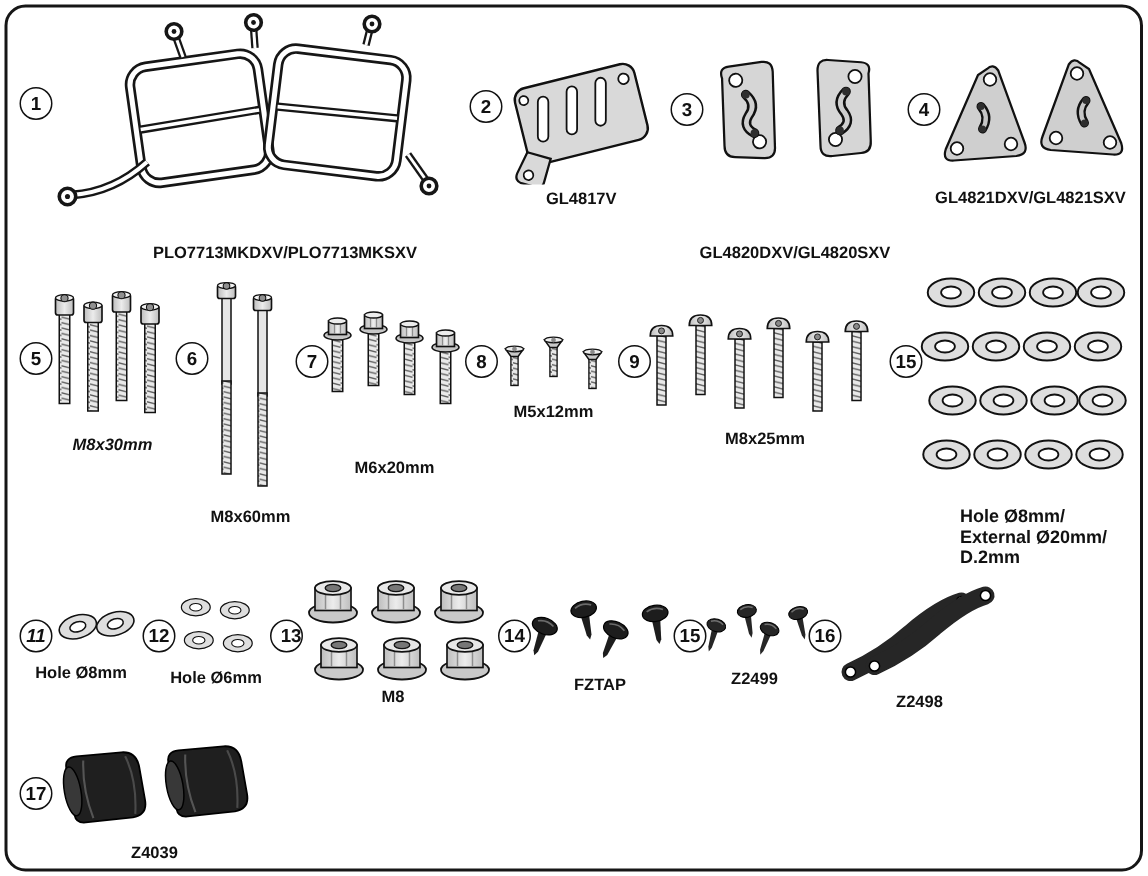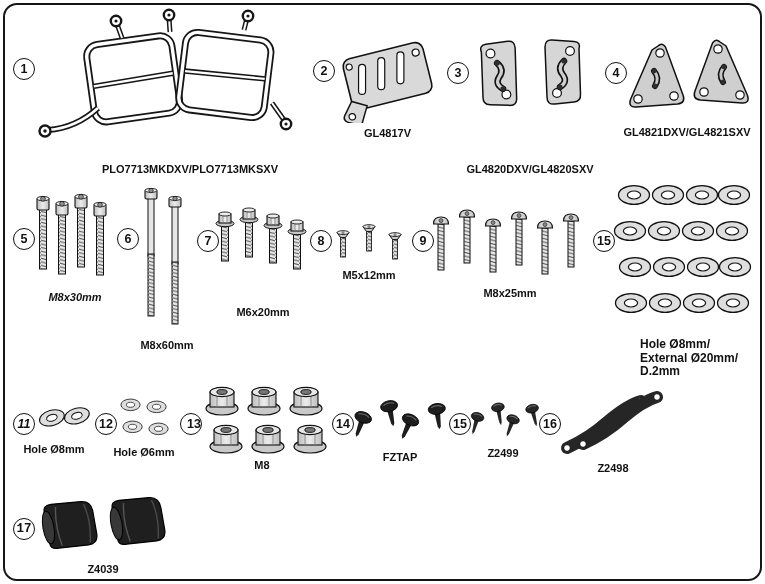--- a/index.html
+++ b/index.html
@@ -382,21 +382,21 @@
       <span>16</span>
     </div>
     <svg class="art" style="left:18px; top:0;" width="112" height="74" viewBox="0 0 112 74">
       <use href="#strap" transform="translate(0,6)"></use>
       <use href="#strap" transform="translate(16,2)"></use>
     </svg>
     <figcaption class="lbl" style="left:29px; top:76px; width:90px;">Z2498</figcaption>
   </figure>
 
   <figure class="item" style="left:13px; top:490px;">
-    <div class="badge" style="left:0; top:28px;font-family:Liberation Mono, monospace;">
+    <div class="badge" style="left:0; top:28px;">
       <span>17</span>
     </div>
     <svg class="art" style="left:20px; top:0;" width="140" height="72" viewBox="0 0 140 72">
       <use href="#cap4039" transform="translate(2,6)"></use>
       <use href="#cap4039" transform="translate(70,2)"></use>
     </svg>
     <figcaption class="lbl" style="left:45px; top:73px; width:90px;">Z4039</figcaption>
   </figure>
 
 </div>

